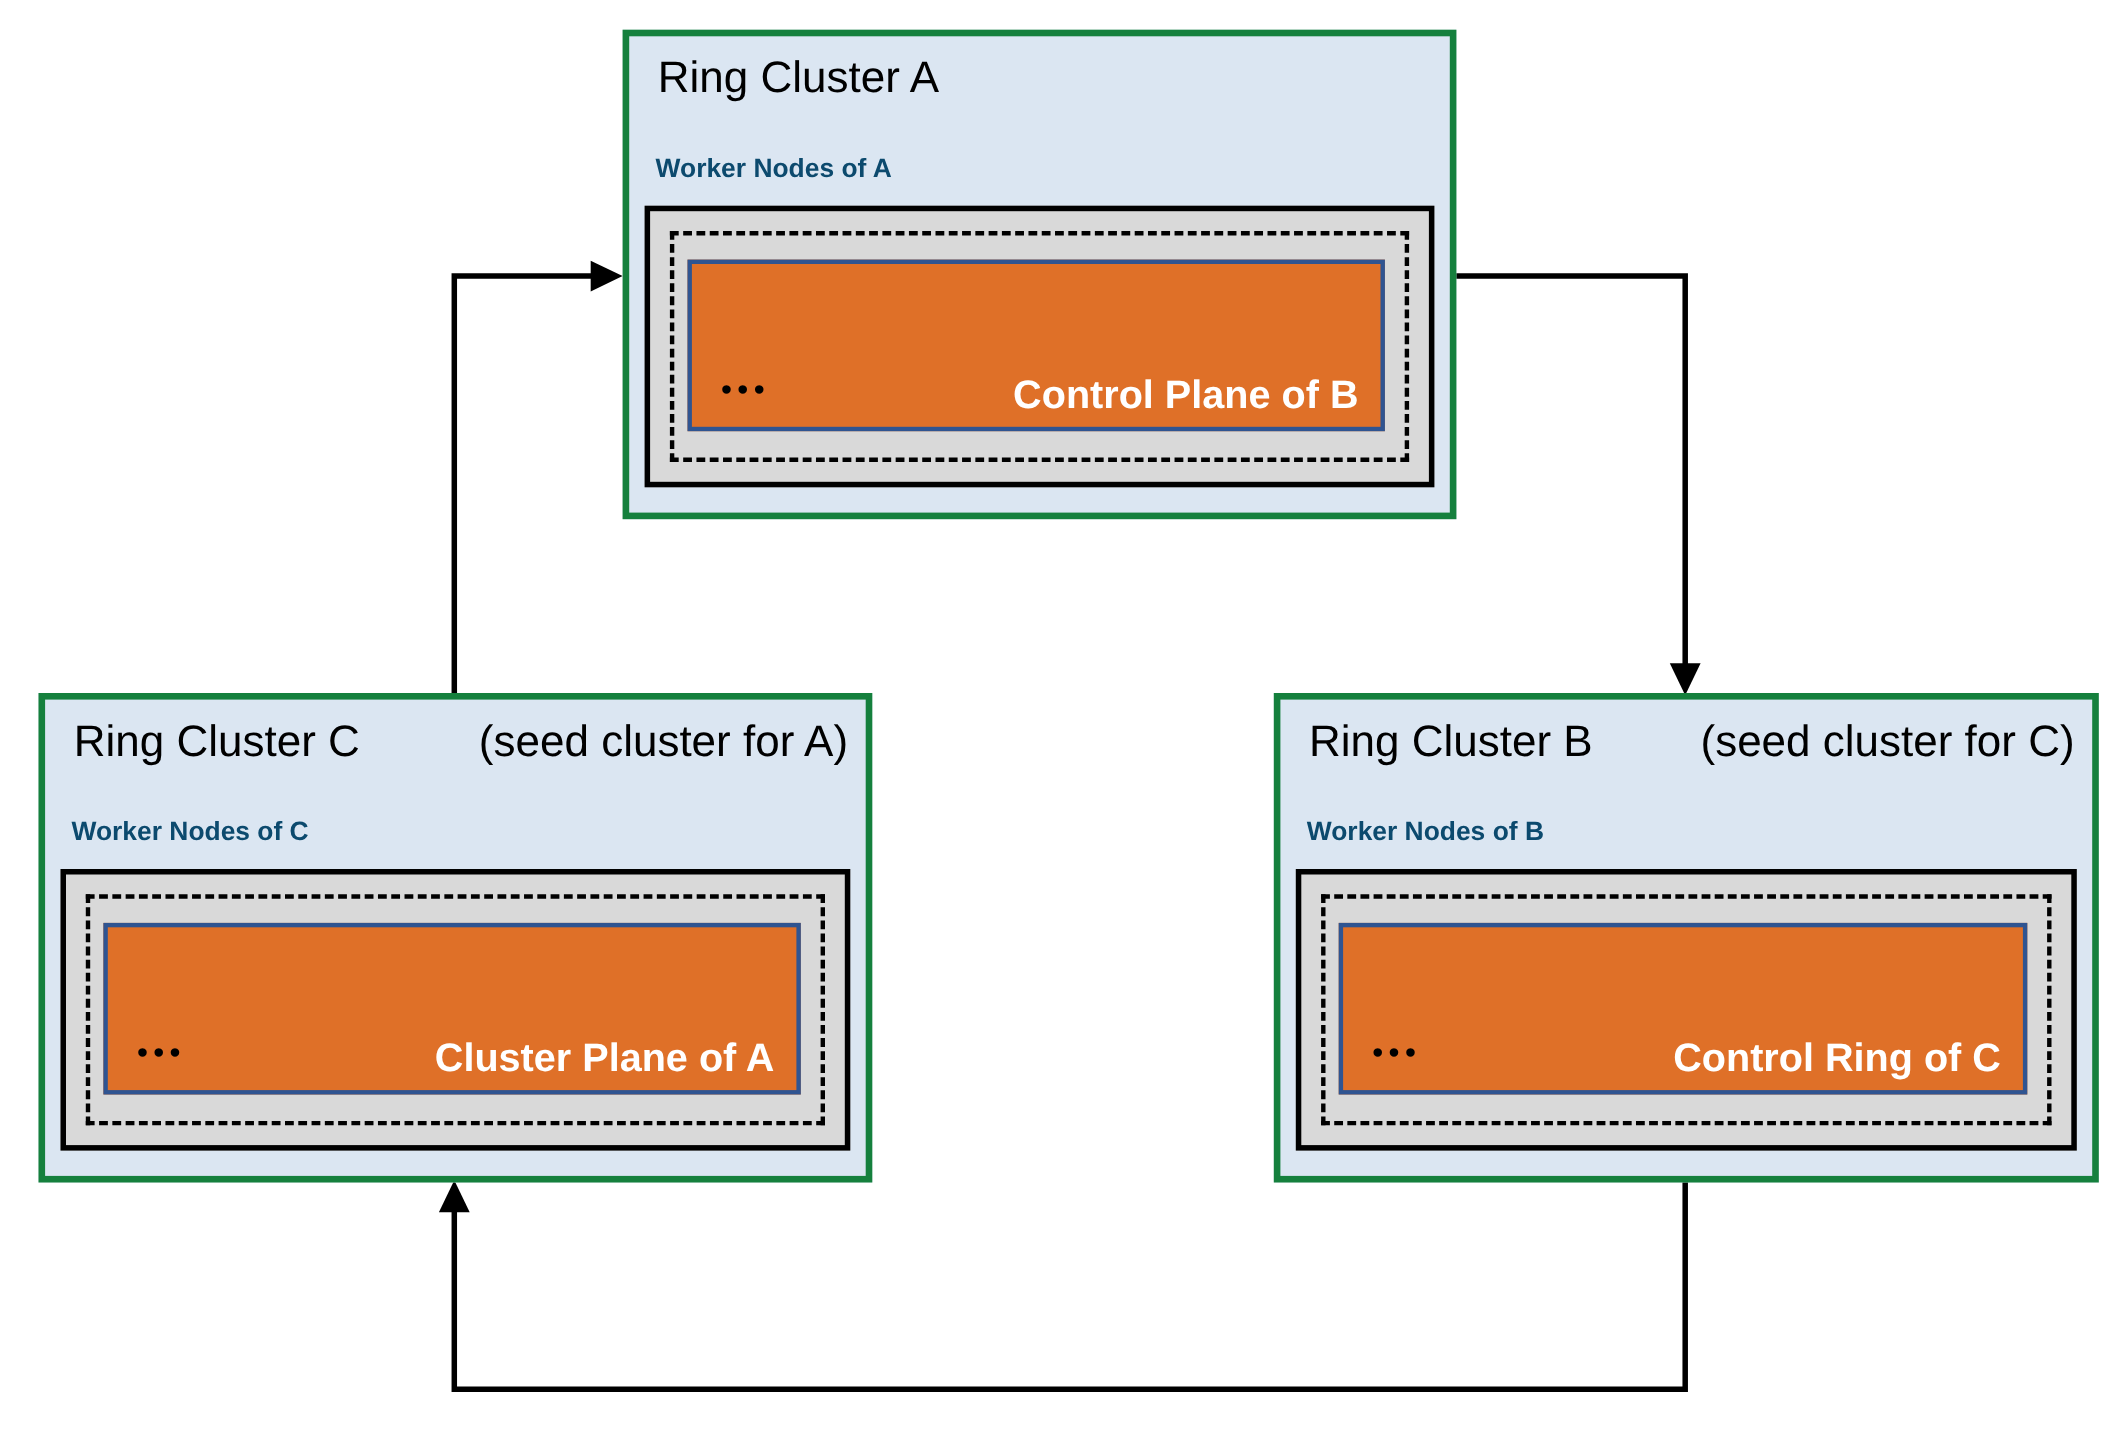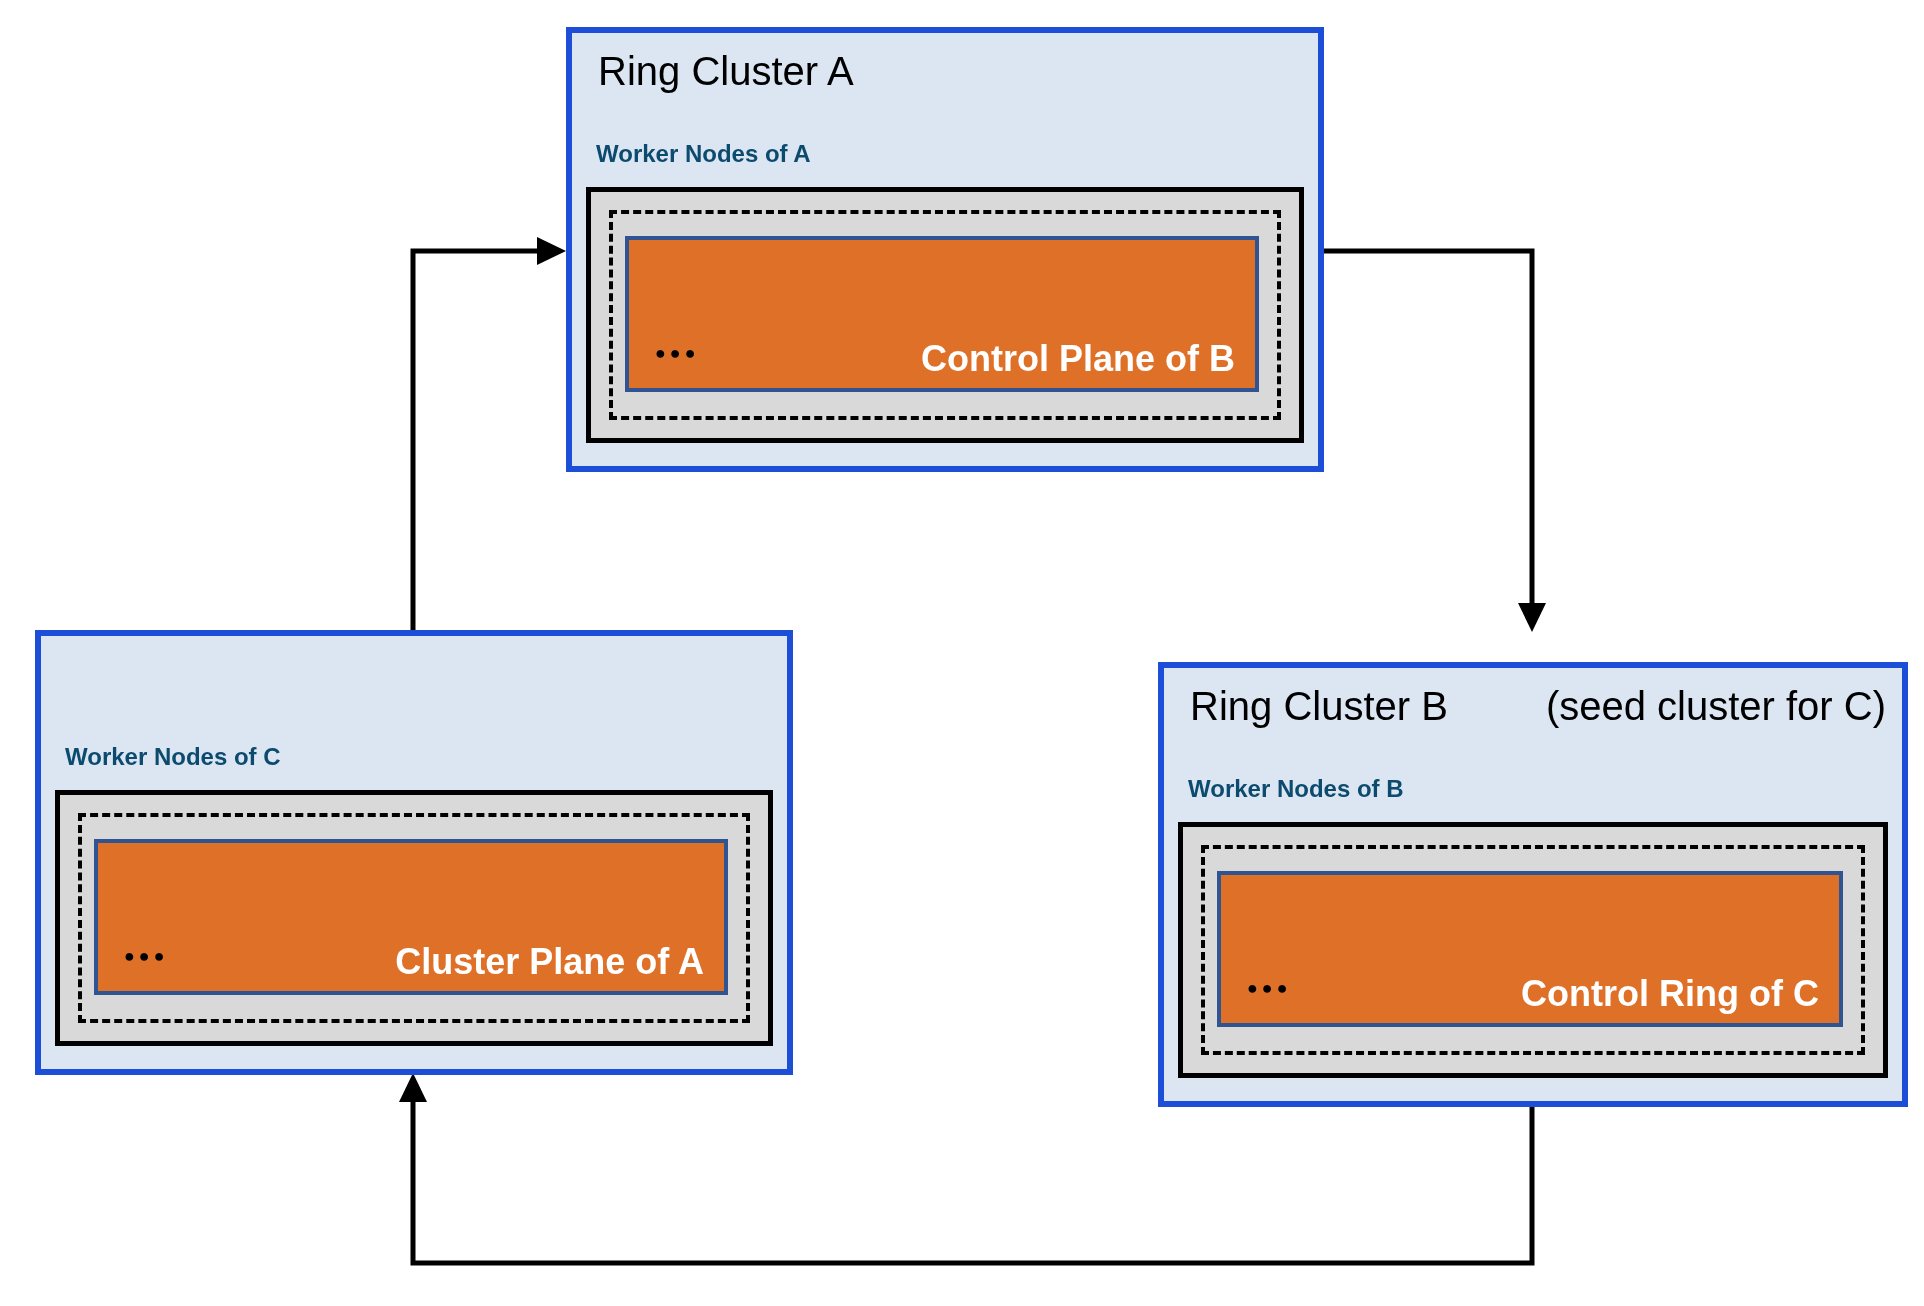--- a/index.html
+++ b/index.html
@@ -6,26 +6,26 @@
   .canvas{
     position:relative;
     width:1924px;height:1306px;
     background:#ffffff;
     font-family:"Liberation Sans","DejaVu Sans",sans-serif;
     overflow:hidden;
   }
   .arrow-layer{position:absolute;left:0;top:0;width:1924px;height:1306px;z-index:0;}
   .cluster{
     position:absolute;width:758px;height:445px;
-    background:#dbe6f2;border:6px solid #1d4ed8;
+    background:#dbe6f2;border:6px solid #15803d;
     box-sizing:border-box;z-index:1;
   }
   .cluster-a{left:566px;top:27px;}
   .cluster-c{left:35px;top:630px;}
-  .cluster-b{left:1158px;top:630px;width:750px;margin-top:32px;}
+  .cluster-b{left:1158px;top:630px;width:750px;}
   .title-row{
     position:absolute;left:26px;right:16px;top:14px;
     display:flex;justify-content:space-between;align-items:baseline;
   }
   .cluster-title,.seed-note{
     font-size:40px;line-height:48px;color:#000;font-weight:400;white-space:nowrap;
   }
   .worker-label{
     position:absolute;left:24px;top:106px;
     font-size:24px;line-height:30px;font-weight:700;color:#0c4a6e;white-space:nowrap;
@@ -86,20 +86,24 @@
           <div class="control-row">
             <span class="ellipsis">●●●</span>
             <span class="control-label">Control Plane of B</span>
           </div>
         </div>
       </div>
     </div>
   </div>
 
   <div class="cluster cluster-c">
+    <div class="title-row">
+      <span class="cluster-title">Ring Cluster C</span>
+      <span class="seed-note">(seed cluster for A)</span>
+    </div>
     <div class="worker-label">Worker Nodes of C</div>
     <div class="worker-area">
       <div class="dashed-area">
         <div class="control-plane">
           <div class="control-row">
             <span class="ellipsis">●●●</span>
             <span class="control-label">Cluster Plane of A</span>
           </div>
         </div>
       </div>

